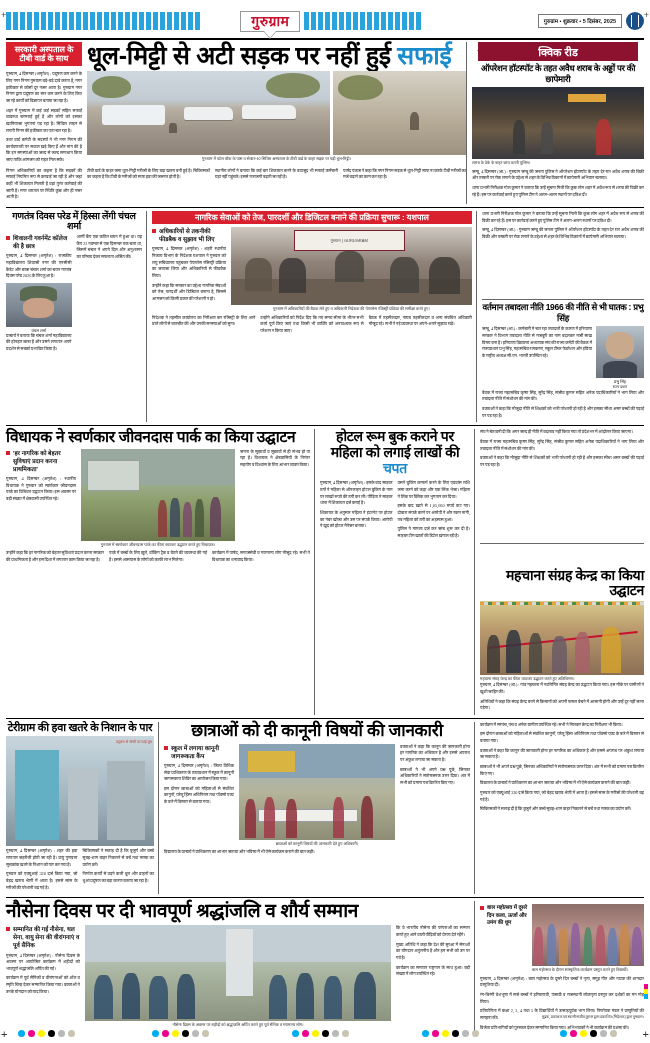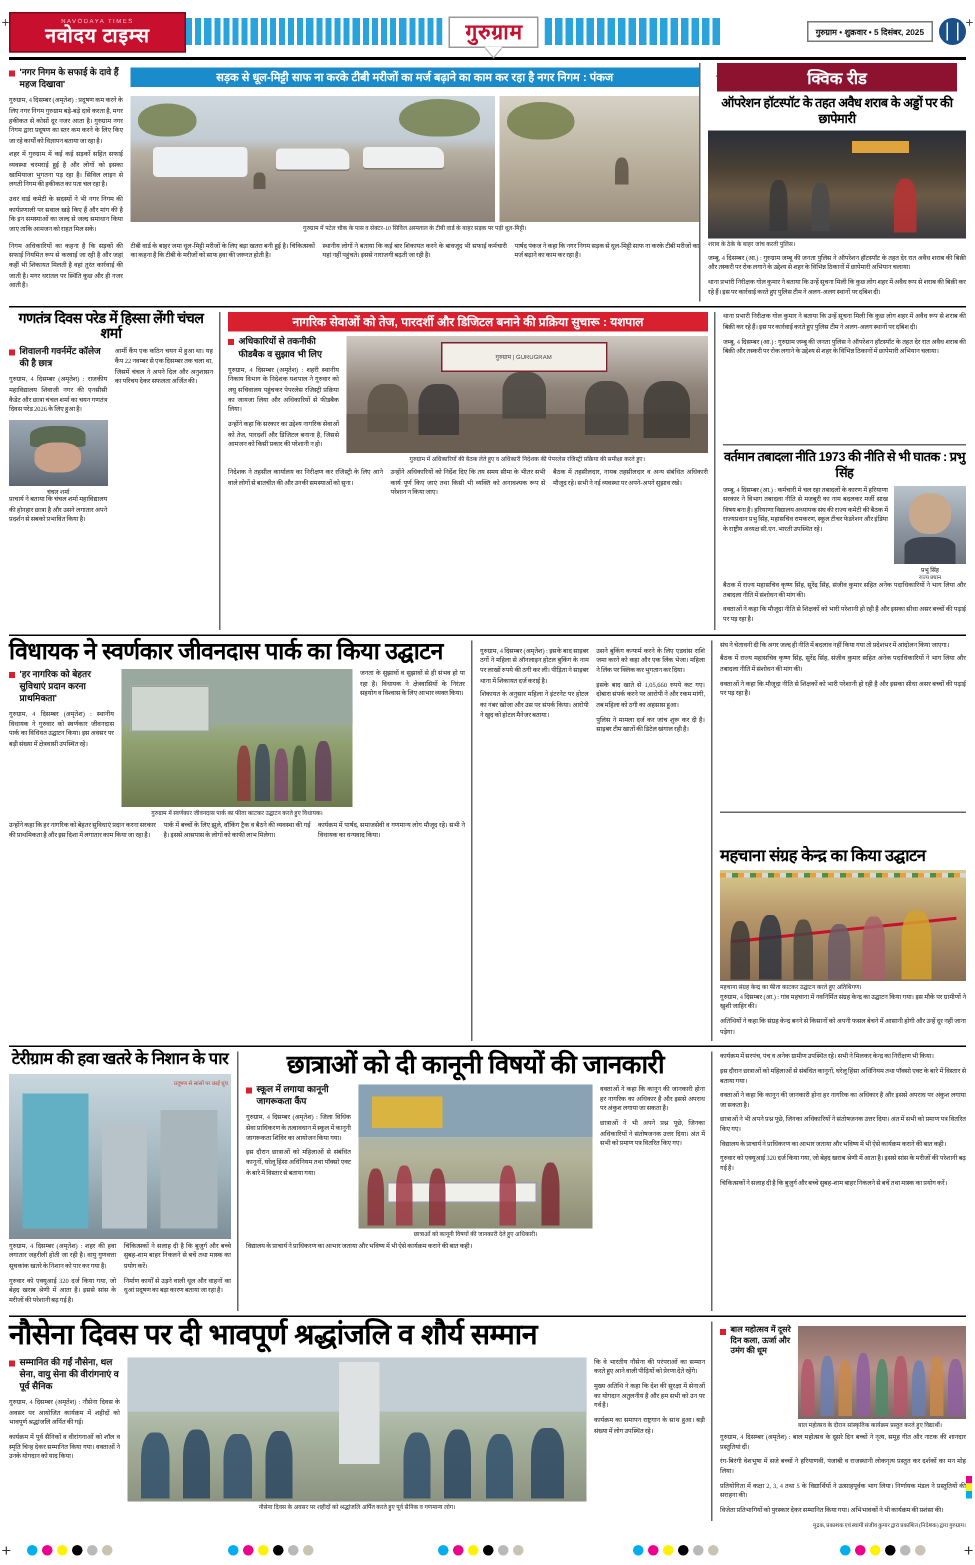--- a/index.html
+++ b/index.html
@@ -166,24 +166,20 @@
 </style>
 </head>
 <body>
 
 <div class="page">
 
   <div class="crop-mark" style="left:1px;top:6px;">+</div>
   <div class="crop-mark" style="right:1px;top:6px;">+</div>
 
   <div class="masthead">
-    <div class="mh-logo">
-      <span class="eng">NAVODAYA TIMES</span>
-      <span class="hin">नवोदय टाइम्स</span>
-    </div>
     <div class="mh-bars">
       <i></i>
         <i></i>
         <i></i>
         <i></i>
         <i></i>
         <i></i>
         <i></i>
         <i></i>
         <i></i>
@@ -233,29 +229,29 @@
     <div class="mh-orb"></div>
   </div>
 
   <div class="band">
       <div class="rule" style="border-top-width:2px;"></div>
     </div>
 
   <div class="band flexrow" style="margin-top:2px;">
 
     <div style="width:466px;">
-
-      <div class="flexrow" style="margin-top:3px;align-items:flex-start;">
+      <div class="flexrow" style="align-items:flex-start;">
         <div style="width:76px;flex:0 0 76px;">
-          <div class="bullet">'नगर निगम के सफाई के दावे हैं महज दिखावा'</div>
+          <div class="kicker-red" style="font-size:8px;padding:3px 2px;">सरकारी अस्पताल के टीबी वार्ड के साथ</div>
         </div>
         <div style="flex:1;padding-left:5px;">
-          <div class="kicker-blue">सड़क से धूल-मिट्टी साफ ना करके टीबी मरीजों का मर्ज बढ़ाने का काम कर रहा है नगर निगम : पंकज</div>
-        </div>
-      </div>
+          <div class="hl" style="font-size:25px;"><span>धूल-मिट्टी से अटी सड़क पर नहीं हुई </span><span class="blue">सफाई</span></div>
+        </div>
+      </div>
+
 
       <div class="flexrow" style="margin-top:3px;gap:5px;">
         <div style="width:76px;flex:0 0 76px;">
           <div class="body-txt">
             <p>गुरुग्राम, 4 दिसम्बर (अमृतेश) : प्रदूषण कम करने के लिए नगर निगम गुरुग्राम बड़े-बड़े दावे करता है, मगर हकीकत से कोसों दूर नजर आता है। गुरुग्राम नगर निगम द्वारा प्रदूषण का स्तर कम करने के लिए किए जा रहे कार्यों को विज्ञापन बताया जा रहा है।</p>
             <p>शहर में गुरुग्राम में कई कई सड़कों सहित सफाई व्यवस्था चरमराई हुई है और लोगों को इसका खामियाजा भुगतना पड़ रहा है। सिविल लाइन से लगती निगम की हकीकत का पता चल रहा है।</p>
             <p>उधर वार्ड कमेटी के सदस्यों ने भी नगर निगम की कार्यप्रणाली पर सवाल खड़े किए हैं और मांग की है कि इन समस्याओं का जल्द से जल्द समाधान किया जाए ताकि आमजन को राहत मिल सके।</p>
           </div>
         </div>
         <div style="flex:1;">
@@ -388,21 +384,21 @@
           </div>
       </div>
     </div>
 
     <div class="vline" style="flex:1;padding-left:5px;">
       <div class="body-txt" style="height:86px;overflow:hidden;">
         <p>थाना प्रभारी निरीक्षक गोल कुमार ने बताया कि उन्हें सूचना मिली कि कुछ लोग शहर में अवैध रूप से शराब की बिक्री कर रहे हैं। इस पर कार्रवाई करते हुए पुलिस टीम ने अलग-अलग स्थानों पर दबिश दी।</p>
         <p>जम्बू, 4 दिसम्बर (आ.) : गुरुग्राम जम्बू की जनता पुलिस ने ऑपरेशन हॉटस्पॉट के तहत देर रात अवैध शराब की बिक्री और तस्करी पर रोक लगाने के उद्देश्य से शहर के विभिन्न ठिकानों में छापेमारी अभियान चलाया।</p>
       </div>
       <div class="hline" style="margin:2px 0;"></div>
-      <div class="hl" style="font-size:8.5px;text-align:center;line-height:1.25;">वर्तमान तबादला नीति 1973 की नीति से भी घातक : प्रभु सिंह</div>
+      <div class="hl" style="font-size:8.5px;text-align:center;line-height:1.25;">वर्तमान तबादला नीति 1966 की नीति से भी घातक : प्रभु सिंह</div>
       <div class="flexrow" style="gap:4px;margin-top:3px;">
         <div style="flex:1;">
           <div class="body-txt">
               <p>जम्बू, 4 दिसम्बर (आ.) : कर्मचारी मे चल रहा तबादलों के कारण में हरियाणा सरकार ने विभाग तबादला नीति से मजबूरी का नाम बदलकर मर्जी साख विषय बना है। हरियाणा विद्यालय अध्यापक संघ की राज्य कमेटी की बैठक में राज्यप्रधान प्रभु सिंह, महासचिव रामकरण, स्कूल टीचर फेडरेशन और इंडिया के राष्ट्रीय अध्यक्ष सी.एन. भारती उपस्थित रहे।</p>
             </div>
         </div>
         <div style="width:48px;flex:0 0 48px;">
           <div class="photo portrait" style="height:52px;">
             <div style="position:absolute;left:20%;top:10%;width:60%;height:52%;background:#c9a98c;border-radius:44%;"></div>
             <div style="position:absolute;left:14%;bottom:0;width:72%;height:34%;background:#3f4652;border-radius:36% 36% 0 0;"></div>
@@ -458,41 +454,42 @@
         <div class="body-txt">
             <p>पार्क में बच्चों के लिए झूले, वॉकिंग ट्रैक व बैठने की व्यवस्था की गई है। इससे आसपास के लोगों को काफी लाभ मिलेगा।</p>
           </div>
         <div class="body-txt">
             <p>कार्यक्रम में पार्षद, समाजसेवी व गणमान्य लोग मौजूद रहे। सभी ने विधायक का धन्यवाद किया।</p>
           </div>
       </div>
     </div>
 
     <div class="vline" style="width:160px;flex:0 0 160px;padding-left:5px;padding-right:4px;">
+      <div class="hl" style="font-size:14px;text-align:center;line-height:1.12;"><span>होटल रूम बुक कराने पर महिला को लगाई लाखों की </span><span class="blue">चपत</span></div>
       <div class="cols" style="margin-top:4px;">
         <div class="body-txt">
           <p>गुरुग्राम, 4 दिसम्बर (अमृतेश) : इसके बाद साइबर ठगों ने महिला से ऑनलाइन होटल बुकिंग के नाम पर लाखों रुपये की ठगी कर ली। पीड़िता ने साइबर थाना में शिकायत दर्ज कराई है।</p>
           <p>शिकायत के अनुसार महिला ने इंटरनेट पर होटल का नंबर खोजा और उस पर संपर्क किया। आरोपी ने खुद को होटल मैनेजर बताया।</p>
         </div>
         <div class="body-txt">
           <p>उसने बुकिंग कन्फर्म करने के लिए एडवांस राशि जमा करने को कहा और एक लिंक भेजा। महिला ने लिंक पर क्लिक कर भुगतान कर दिया।</p>
           <p>इसके बाद खाते से 1,05,660 रुपये कट गए। दोबारा संपर्क करने पर आरोपी ने और रकम मांगी, तब महिला को ठगी का अहसास हुआ।</p>
           <p>पुलिस ने मामला दर्ज कर जांच शुरू कर दी है। साइबर टीम खातों की डिटेल खंगाल रही है।</p>
         </div>
       </div>
     </div>
 
     <div class="vline" style="flex:1;padding-left:5px;">
       <div class="body-txt" style="height:112px;overflow:hidden;">
         <p>संघ ने चेतावनी दी कि अगर जल्द ही नीति में बदलाव नहीं किया गया तो प्रदेशभर में आंदोलन किया जाएगा।</p>
         <p>बैठक में राज्य महासचिव कृष्ण सिंह, सुरेंद्र सिंह, संजीव कुमार सहित अनेक पदाधिकारियों ने भाग लिया और तबादला नीति में संशोधन की मांग की।</p>
         <p>वक्ताओं ने कहा कि मौजूदा नीति से शिक्षकों को भारी परेशानी हो रही है और इसका सीधा असर बच्चों की पढ़ाई पर पड़ रहा है।</p>
       </div>
       <div class="hline" style="margin:2px 0;"></div>
-      <div class="hl" style="font-size:11px;text-align:left;margin-top:24px;">महचाना संग्रह केन्द्र का किया उद्घाटन</div>
+      <div class="hl" style="font-size:14px;text-align:right;margin-top:24px;">महचाना संग्रह केन्द्र का किया उद्घाटन</div>
       <div class="photo ribbon" style="height:74px;margin-top:3px;">
         <div class="flagline" style="top:2%;"></div>
         <div class="ribbonline" style="top:52%;"></div>
         <div class="fig" style="left:4%;bottom:2%;width:8%;height:52%;background:#3e3a36;"></div>
         <div class="fig" style="left:16%;bottom:2%;width:9%;height:58%;background:#2f3540;"></div>
         <div class="fig" style="left:30%;bottom:2%;width:8%;height:54%;background:#4a4740;"></div>
         <div class="fig" style="left:44%;bottom:2%;width:9%;height:50%;background:#6b5a66;"></div>
         <div class="fig" style="left:58%;bottom:2%;width:9%;height:56%;background:#a8616a;"></div>
         <div class="fig" style="left:74%;bottom:2%;width:12%;height:62%;background:#d4a22e;"></div>
       </div>

